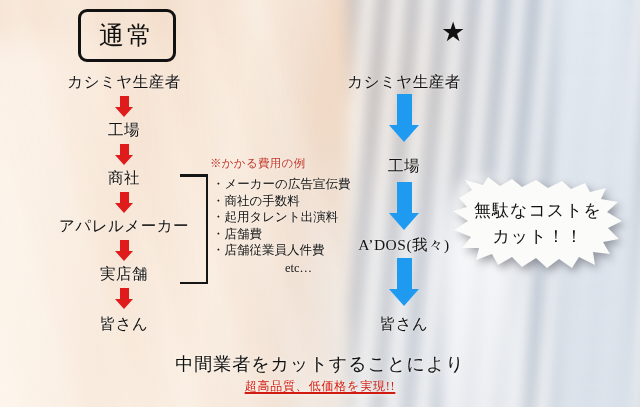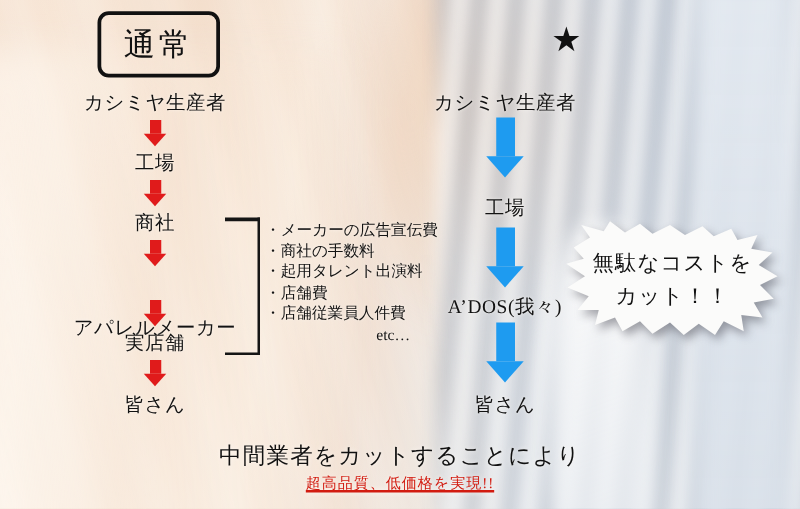--- a/index.html
+++ b/index.html
@@ -169,21 +169,21 @@
     <i class="head" style="border-left:9px solid transparent;border-right:9px solid transparent;border-top:10px solid #e01b1b;"></i>
   </div>
 
   <div class="node" style="left:124px;top:168px;text-align:right;">商社</div>
 
   <div class="arrow" style="left:124px;top:192px;">
     <i class="shaft" style="width:9px;height:11px;background:#e01b1b;"></i>
     <i class="head" style="border-left:9px solid transparent;border-right:9px solid transparent;border-top:10px solid #e01b1b;"></i>
   </div>
 
-  <div class="node" style="left:124px;top:216px;margin-top:36px;">アパレルメーカー</div>
+  <div class="node" style="left:124px;top:216px;">アパレルメーカー</div>
 
   <div class="arrow" style="left:124px;top:240px;">
     <i class="shaft" style="width:9px;height:11px;background:#e01b1b;"></i>
     <i class="head" style="border-left:9px solid transparent;border-right:9px solid transparent;border-top:10px solid #e01b1b;"></i>
   </div>
 
   <div class="node" style="left:124px;top:264px;">実店舗</div>
 
   <div class="arrow" style="left:124px;top:288px;">
     <i class="shaft" style="width:9px;height:11px;background:#e01b1b;"></i>
@@ -191,30 +191,31 @@
   </div>
 
   <div class="node" style="left:124px;top:314px;">皆さん</div>
 
   <div class="bracket" style="left:180px;top:174px;width:28px;height:110px;">
     <div class="top" style="top:0;width:28px;"></div>
     <div class="bot" style="bottom:0;width:28px;"></div>
     <div class="right"></div>
   </div>
 
+  <div class="cost-title" style="left:210px;top:156px;">※かかる費用の例</div>
 
   <ul class="cost-list" style="left:212px;top:176px;margin:0;padding:0;">
     <li>・メーカーの広告宣伝費</li>
     <li>・商社の手数料</li>
     <li>・起用タレント出演料</li>
     <li>・店舗費</li>
     <li>・店舗従業員人件費</li>
   </ul>
 
-  <div class="cost-etc" style="left:285px;top:261px;margin-left:16px;">etc…</div>
+  <div class="cost-etc" style="left:285px;top:261px;">etc…</div>
 
   <div class="star" style="left:441px;top:19px;">★</div>
 
   <div class="node" style="left:404px;top:72px;">カシミヤ生産者</div>
 
   <div class="arrow" style="left:404px;top:94px;">
     <i class="shaft" style="width:15px;height:31px;background:#1e9bf0;"></i>
     <i class="head" style="border-left:15px solid transparent;border-right:15px solid transparent;border-top:17px solid #1e9bf0;"></i>
   </div>
 

